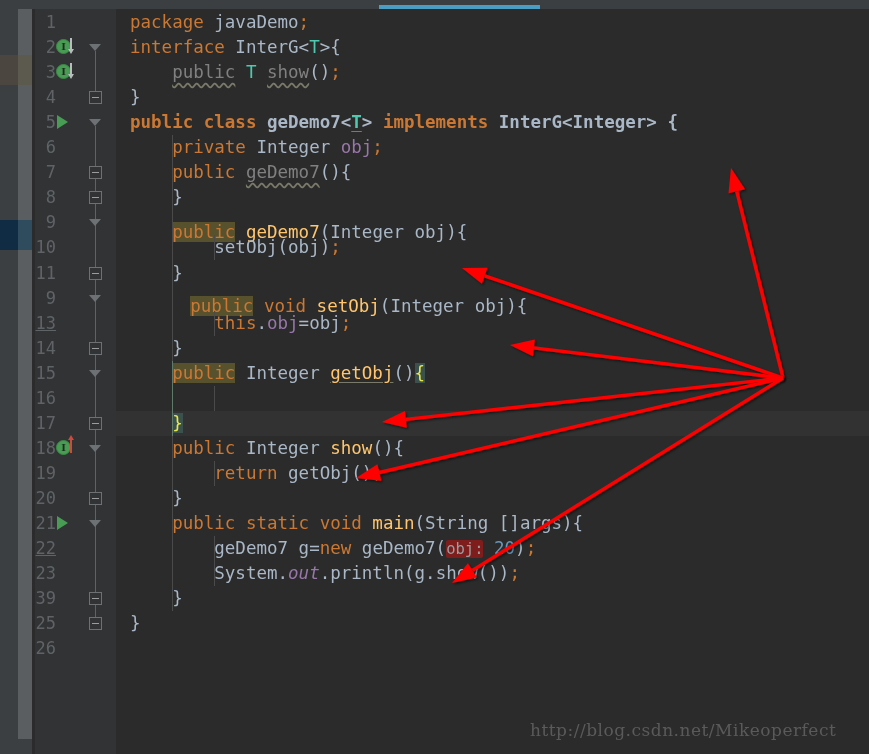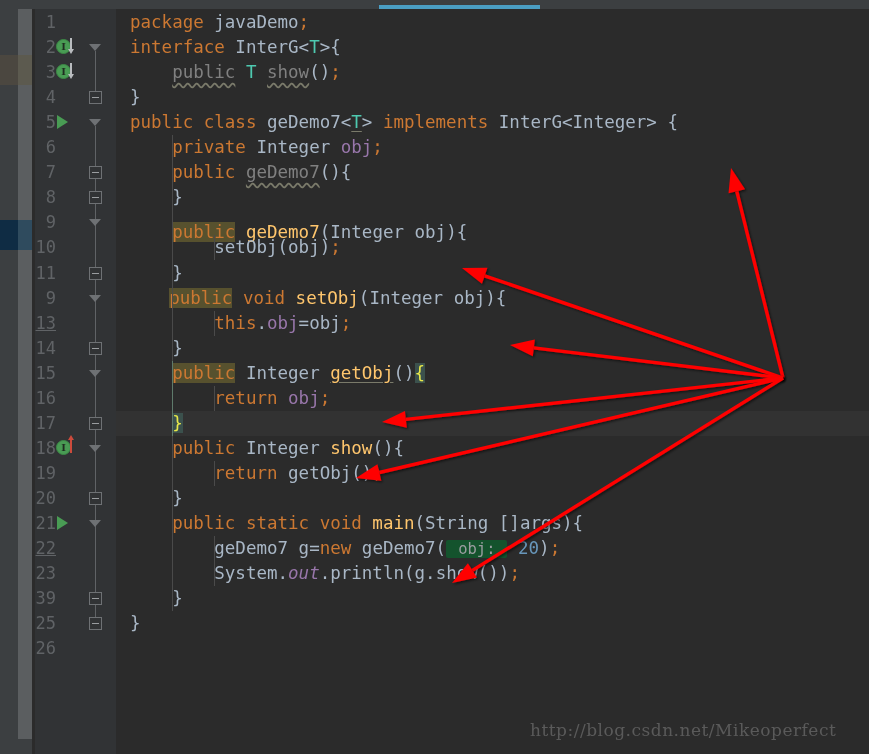--- a/index.html
+++ b/index.html
@@ -72,21 +72,21 @@
   .num  {color:#6897bb;}
   .pl   {color:#a9b7c6;}
   .gen  {color:#4ec9b0;}
   .sem  {color:#cc7832;}
   .ital {font-style:italic;color:#9876aa;}
   .hl   {background:#57512e;}
   .brc  {background:#3b514d;color:#e8e84a;}
   .dim  {color:#808080;}
   .wav  {text-decoration:underline wavy #7a7a6a;text-underline-offset:4px;}
   .und  {text-decoration:underline;text-decoration-color:#7a7a6a;text-underline-offset:3px;}
-  .hint {background:#14532d;color:#9a9da0;border-radius:2px;padding:0 12px;font-size:15.5px;}
+  .hint {background:#7f1d1d;color:#9a9da0;border-radius:2px;padding:0 0;font-size:15.5px;}
 
   
   #arrows{position:absolute;left:0;top:0;width:869px;height:754px;pointer-events:none;}
 
   
   #watermark{position:absolute;left:530px;top:720px;color:#5a5a5a;font-size:17px;
       font-family:"DejaVu Serif","Liberation Serif",serif;letter-spacing:.5px;}
 </style>
 </head>
 <body>
@@ -187,54 +187,51 @@
     <div class="row" style="top: 26.05px;">
       <div class="code" style="left: 14px;"><span class="kw">interface </span><span class="typ">InterG</span><span class="pl">&lt;</span><span class="gen">T</span><span class="pl">&gt;{</span></div>
     </div>
     <div class="row" style="top: 51.1px;">
       <div class="code" style="left: 14px;"><span class="pl">    </span><span class="dim wav">public</span><span class="pl"> </span><span class="gen">T</span><span class="pl"> </span><span class="dim wav">show</span><span class="pl">()</span><span class="sem">;</span></div>
     </div>
     <div class="row" style="top: 76.15px;">
       <div class="code" style="left: 14px;"><span class="pl">}</span></div>
     </div>
     <div class="row" style="top: 101.2px;">
-      <div class="code" style="left: 14px;"><span class="kw">public class </span><span class="typ">geDemo7</span><span class="pl">&lt;</span><span class="gen und">T</span><span class="pl">&gt; </span><span class="kw">implements </span><span class="typ">InterG</span><span class="pl">&lt;</span><span class="typ">Integer</span><span class="pl">&gt; {</span></div>
+      <div class="code" style="left: 14px; font-weight: bold;"><span class="kw">public class </span><span class="typ">geDemo7</span><span class="pl">&lt;</span><span class="gen und">T</span><span class="pl">&gt; </span><span class="kw">implements </span><span class="typ">InterG</span><span class="pl">&lt;</span><span class="typ">Integer</span><span class="pl">&gt; {</span></div>
     </div>
     <div class="row" style="top: 126.25px;">
       <div class="code" style="left: 14px;"><span class="pl">    </span><span class="kw">private </span><span class="typ">Integer </span><span class="fld">obj</span><span class="sem">;</span></div>
     </div>
     <div class="row" style="top: 151.3px;">
       <div class="code" style="left: 14px;"><span class="pl">    </span><span class="kw">public </span><span class="dim wav">geDemo7</span><span class="pl">(){</span></div>
     </div>
     <div class="row" style="top: 176.35px;">
       <div class="code" style="left: 14px;"><span class="pl">    </span><span class="pl">}</span></div>
     </div>
     <div class="row" style="top: 201.4px;">
       <div class="code" style="left: 14px; margin-top: 10px;"><span class="pl">    </span><span class="kw hl">public</span><span class="pl"> </span><span class="fn">geDemo7</span><span class="pl">(</span><span class="typ">Integer </span><span class="pl">obj</span><span class="pl">){</span></div>
     </div>
     <div class="row" style="top: 226.45px;">
       <div class="code" style="left: 14px;"><span class="pl">        </span><span class="pl">setObj</span><span class="pl">(</span><span class="pl">obj</span><span class="pl">)</span><span class="sem">;</span></div>
     </div>
     <div class="row" style="top: 251.5px;">
       <div class="code" style="left: 14px;"><span class="pl">    </span><span class="pl">}</span></div>
     </div>
     <div class="row" style="top: 276.55px;">
-      <div class="code" style="left: 11px;"><span class="pl">    </span><span class="kw hl">public</span><span class="pl"> </span><span class="kw">void </span><span class="fn">setObj</span><span class="pl">(</span><span class="typ">Integer </span><span class="pl">obj</span><span class="pl">){</span></div>
+      <div class="code" style="left: 32px; margin-top: 8px;"><span class="pl">    </span><span class="kw hl">public</span><span class="pl"> </span><span class="kw">void </span><span class="fn">setObj</span><span class="pl">(</span><span class="typ">Integer </span><span class="pl">obj</span><span class="pl">){</span></div>
     </div>
     <div class="row" style="top: 301.6px;">
       <div class="code" style="left: 14px;"><span class="pl">        </span><span class="kw">this</span><span class="pl">.</span><span class="fld">obj</span><span class="pl">=</span><span class="pl">obj</span><span class="sem">;</span></div>
     </div>
     <div class="row" style="top: 326.65px;">
       <div class="code" style="left: 14px;"><span class="pl">    </span><span class="pl">}</span></div>
     </div>
     <div class="row" style="top: 351.7px;">
       <div class="code" style="left: 14px;"><span class="pl">    </span><span class="kw hl">public</span><span class="pl"> </span><span class="typ">Integer </span><span class="fn und">getObj</span><span class="pl">()</span><span class="brc">{</span></div>
-    </div>
-    <div class="row" style="top: 376.75px;">
-      <div class="code" style="left: 14px;"><span class="pl">        </span><span class="kw">return </span><span class="fld">obj</span><span class="sem">;</span></div>
     </div>
     <div class="row cur" style="top: 401.8px;">
       <div class="code" style="left: 14px;"><span class="pl">    </span><span class="brc">}</span></div>
     </div>
     <div class="row" style="top: 426.85px;">
       <div class="code" style="left: 14px;"><span class="pl">    </span><span class="kw">public </span><span class="typ">Integer </span><span class="fn">show</span><span class="pl">(){</span></div>
     </div>
     <div class="row" style="top: 451.9px;">
       <div class="code" style="left: 14px;"><span class="pl">        </span><span class="kw">return </span><span class="pl">getObj</span><span class="pl">()</span><span class="sem">;</span></div>
     </div>

